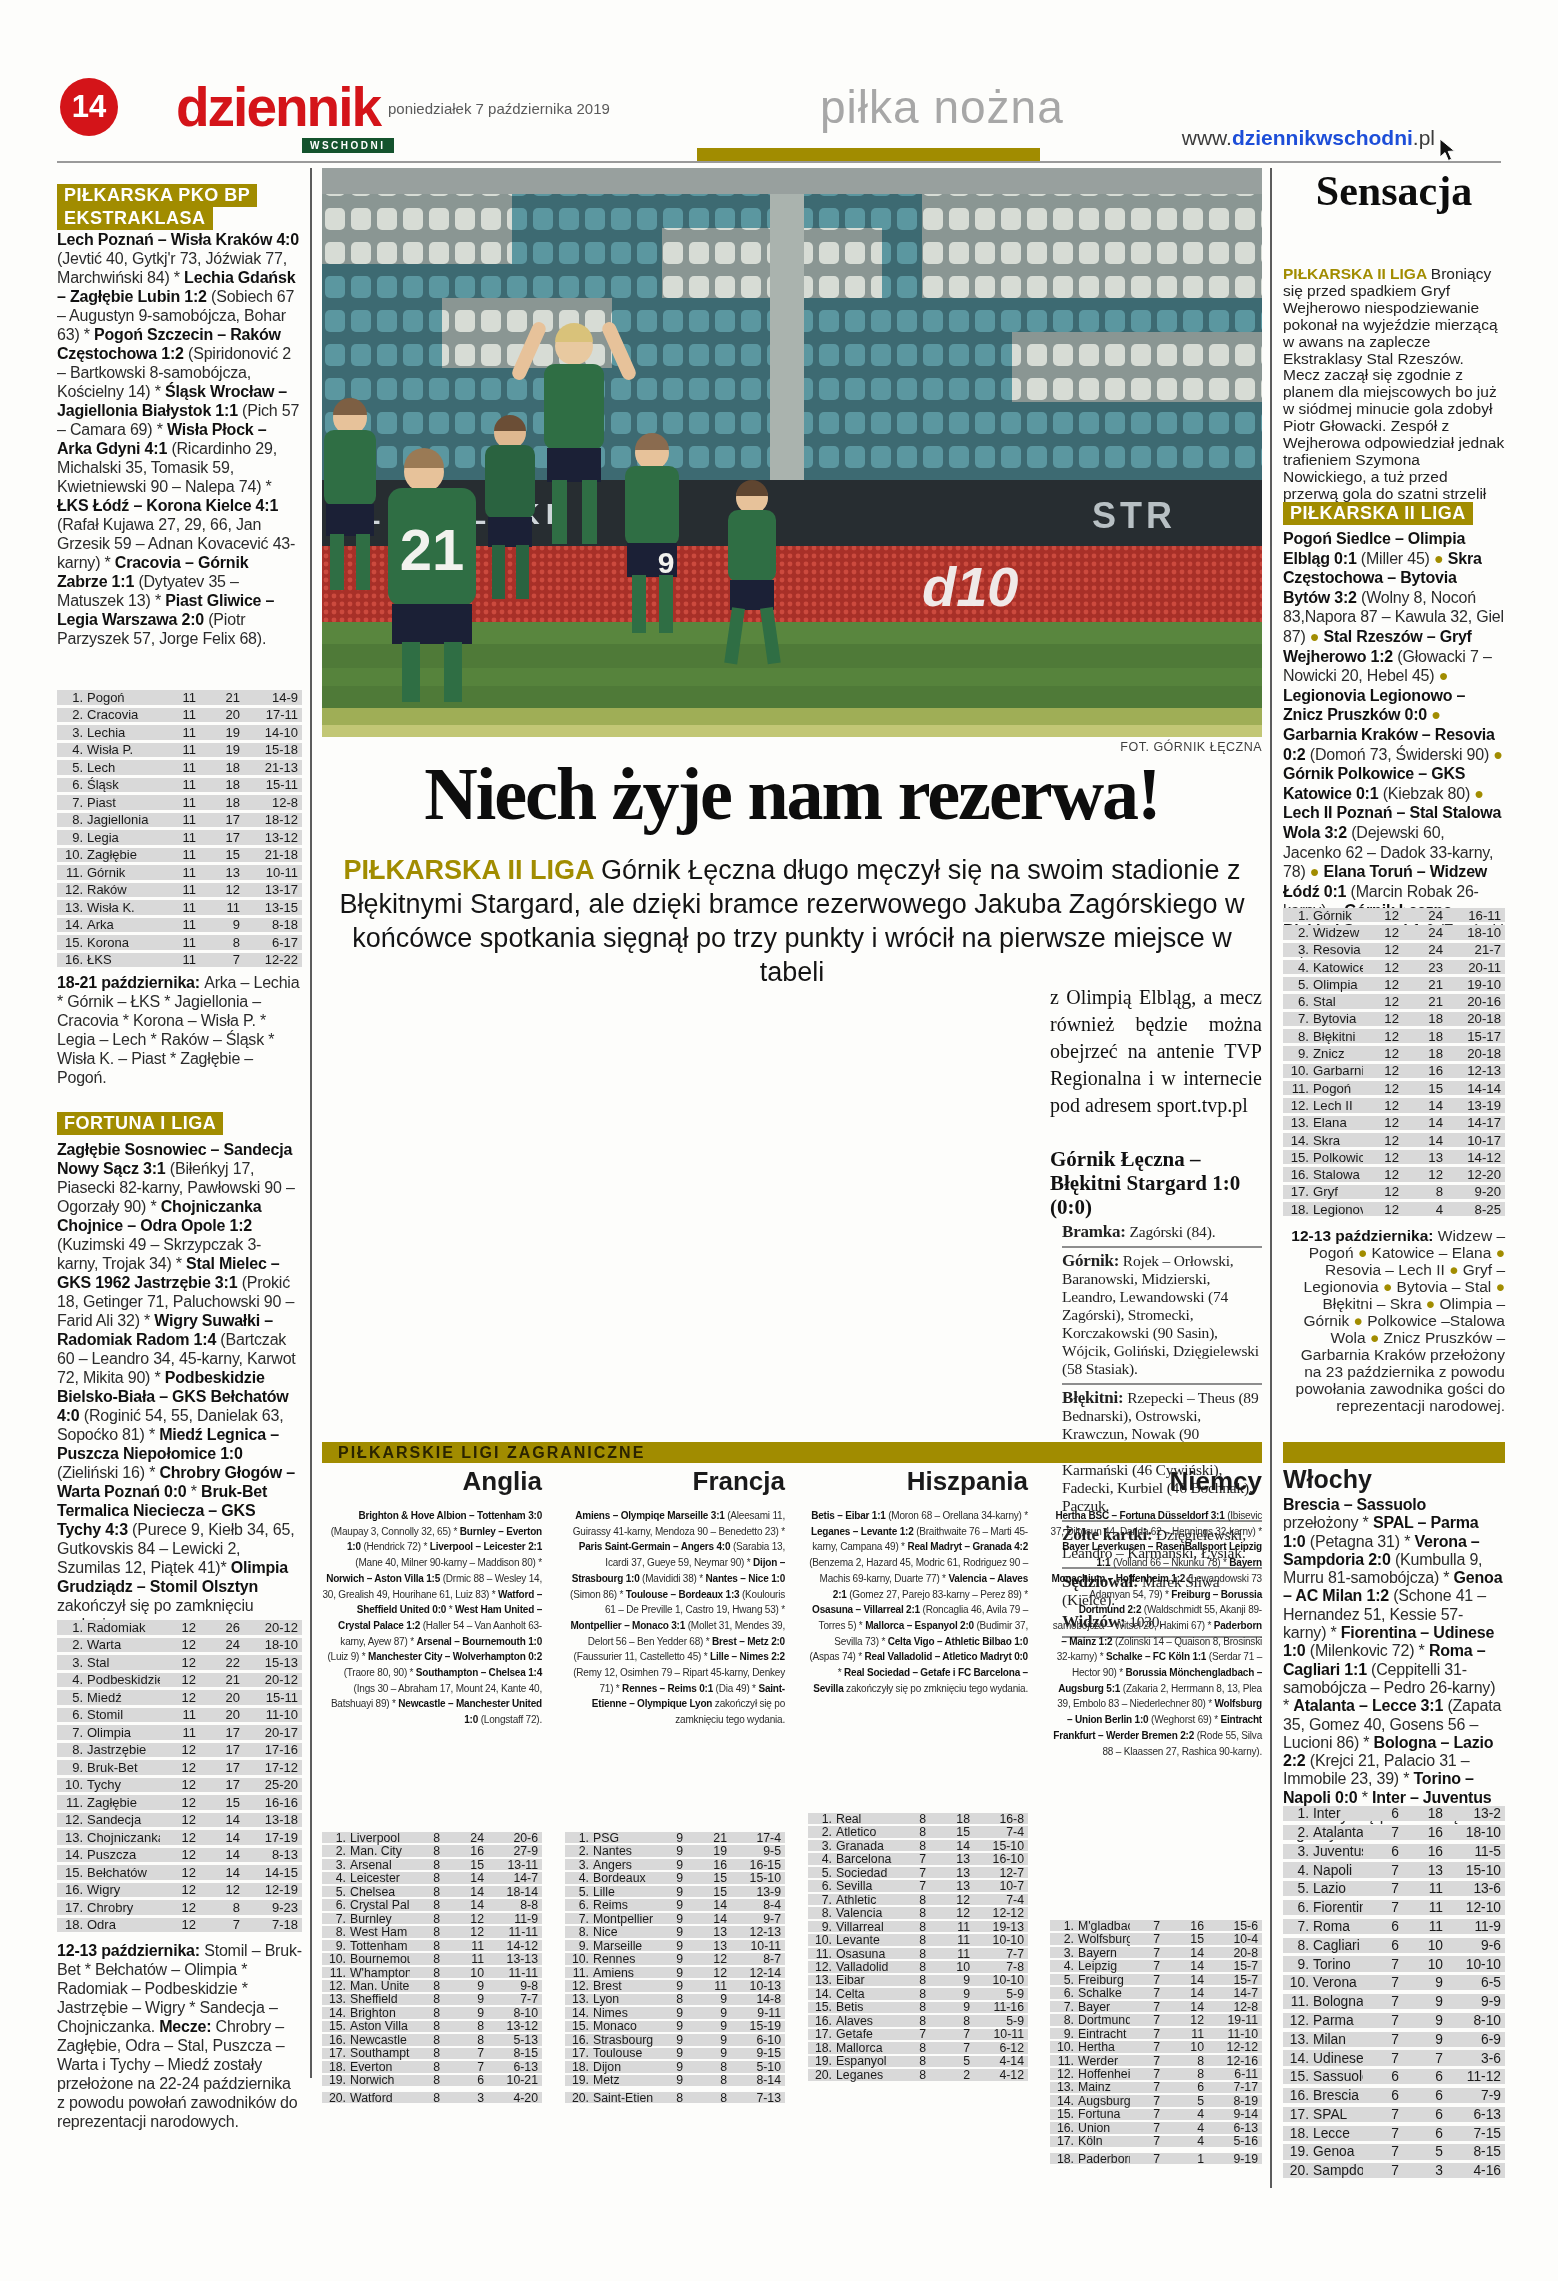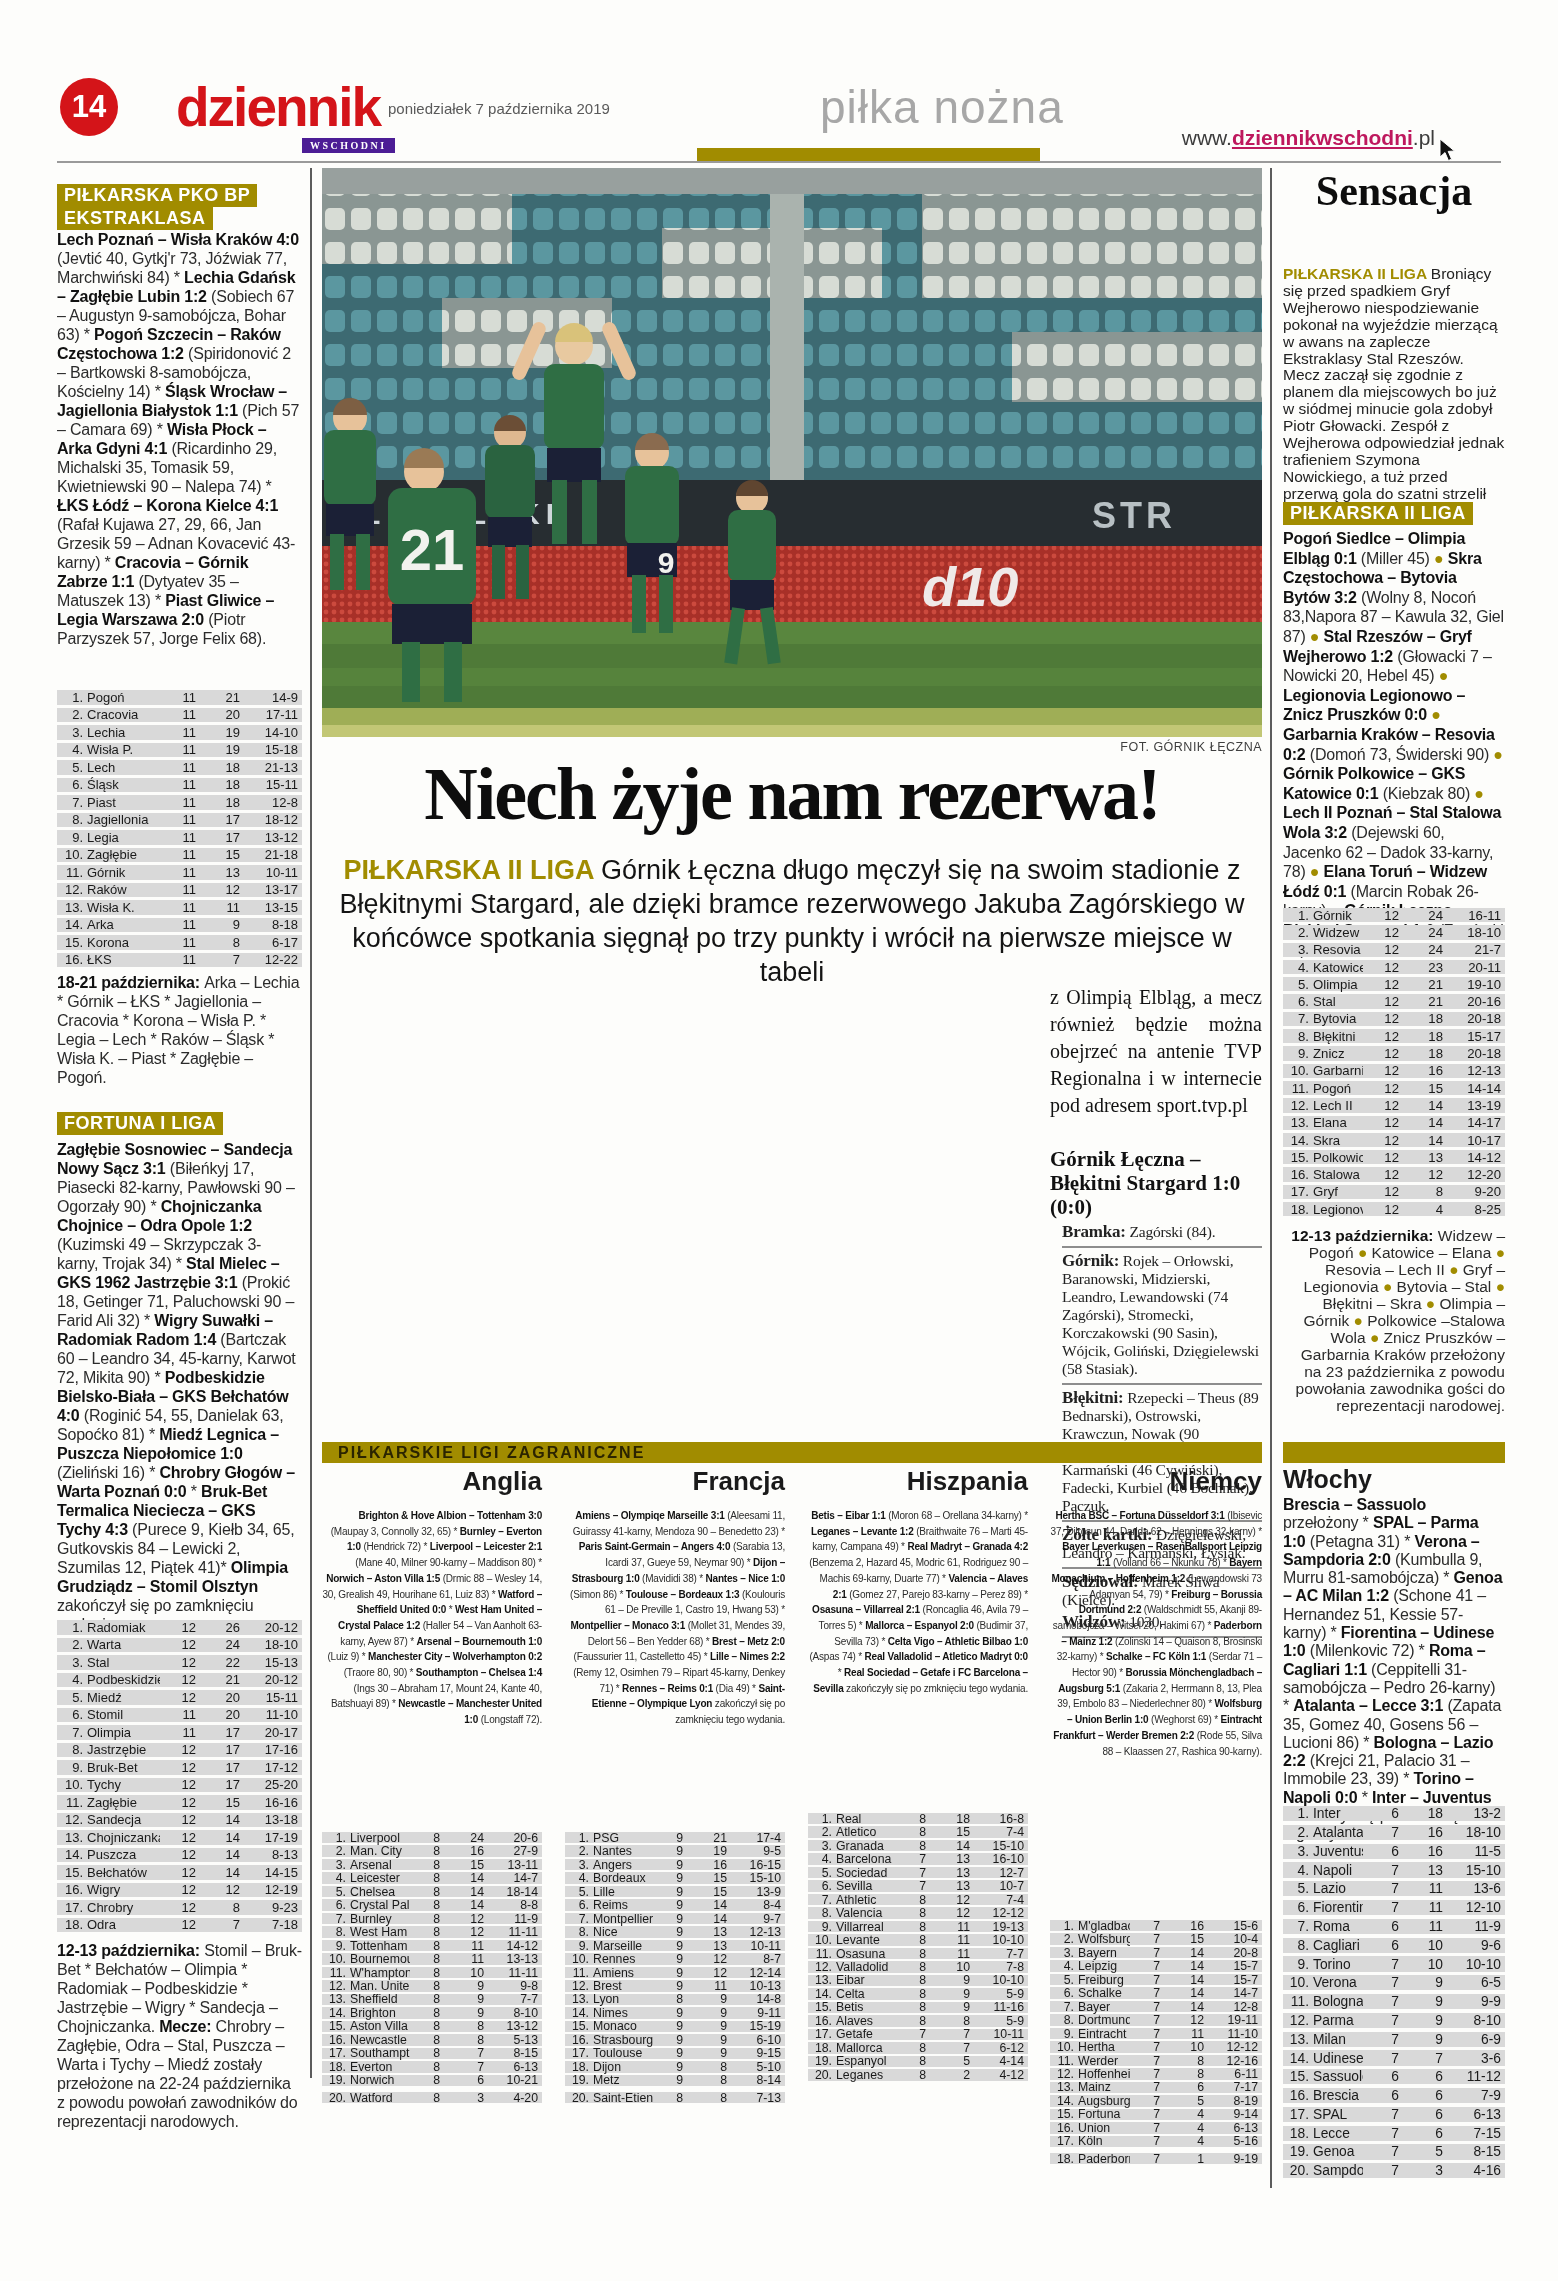--- a/index.html
+++ b/index.html
@@ -3,28 +3,28 @@
 <meta charset="utf-8">
 <style>
   html,body{margin:0;padding:0;background:#e8e8e4;}
   #page{position:relative;width:1558px;height:2281px;background:#fdfdfb;margin:0 auto;
         font-family:"Liberation Sans",sans-serif;color:#1a1a1a;overflow:hidden;}
   .abs{position:absolute;}
   
   #page-badge{left:60px;top:78px;width:58px;height:58px;border-radius:50%;background:#d41419;
       color:#fff;font-weight:bold;font-size:31px;display:flex;align-items:center;justify-content:center;}
   #logo{left:176px;top:80px;font-weight:bold;font-size:55px;letter-spacing:-2px;color:#d41419;line-height:55px;}
-  #logo-badge{left:302px;top:138px;background:#4c1d95;color:#fff;font-size:10px;font-weight:bold;
-      letter-spacing:2.5px;padding:2px 8px;font-family:Liberation Serif, serif;}
+  #logo-badge{left:302px;top:138px;background:#14532d;color:#fff;font-size:10px;font-weight:bold;
+      letter-spacing:2.5px;padding:2px 8px;}
   #date-line{left:388px;top:100px;font-size:15px;color:#5a5a5a;}
   #section-title{left:820px;top:80px;font-size:46px;color:#a7a7a7;letter-spacing:1px;}
   #header-goldbar{left:697px;top:148px;width:343px;height:13px;background:#a18c00;}
   #header-rule{left:57px;top:161px;width:1444px;height:2px;background:#9a9a9a;}
   #site-url{left:900px;top:126px;width:535px;text-align:right;font-size:21px;color:#3c3c3c;}
-  #site-url b{color:#be185d;text-decoration:underline;}
+  #site-url b{color:#1d4ed8;}
   #cursor{left:1438px;top:138px;}
   
   .gold-lbl{display:inline-block;background:#a18c00;color:#fff;font-weight:bold;font-size:18px;
       padding:1px 7px 2px 7px;line-height:20px;letter-spacing:.5px;}
   
   .rail-results{width:245px;font-size:16px;line-height:19px;letter-spacing:-.2px;color:#2b2b2b;text-align:left;}
   .sg-b{font-weight:bold;color:#111;}
   .sg-n{font-weight:normal;}
   .sg-g{font-weight:bold;color:#a18c00;}
   .sg-d{color:#a18c00;font-weight:bold;}

